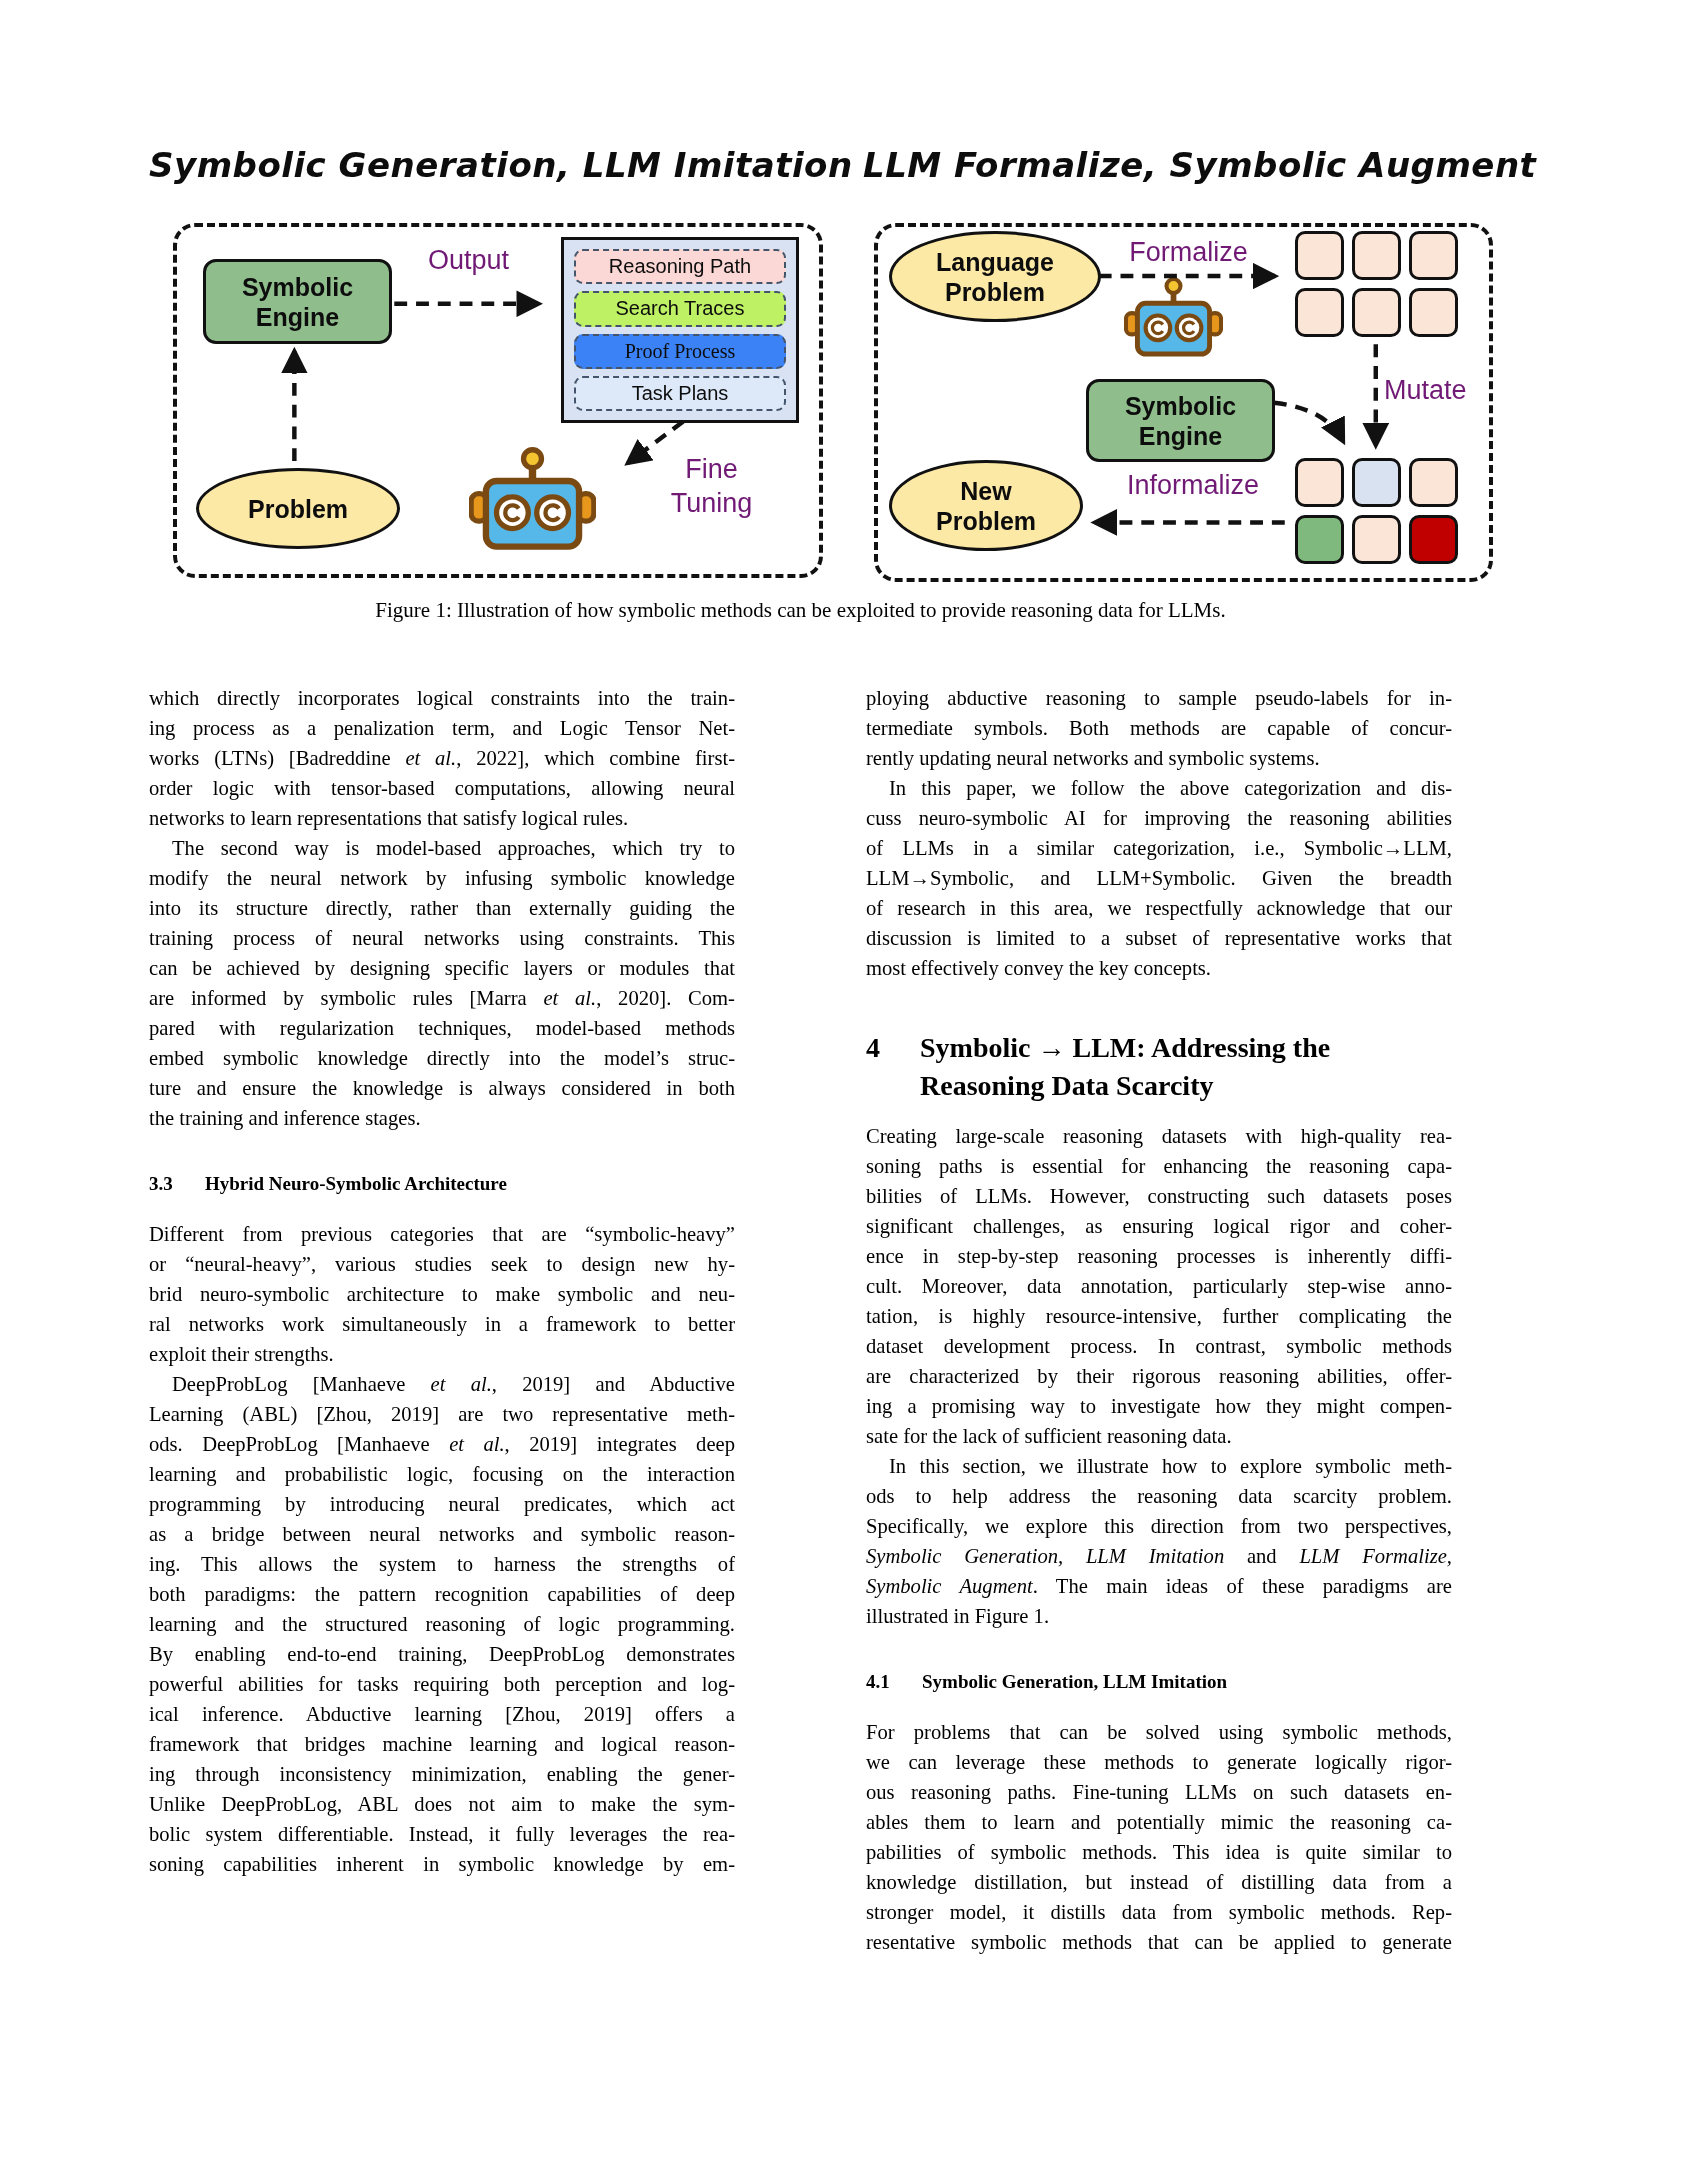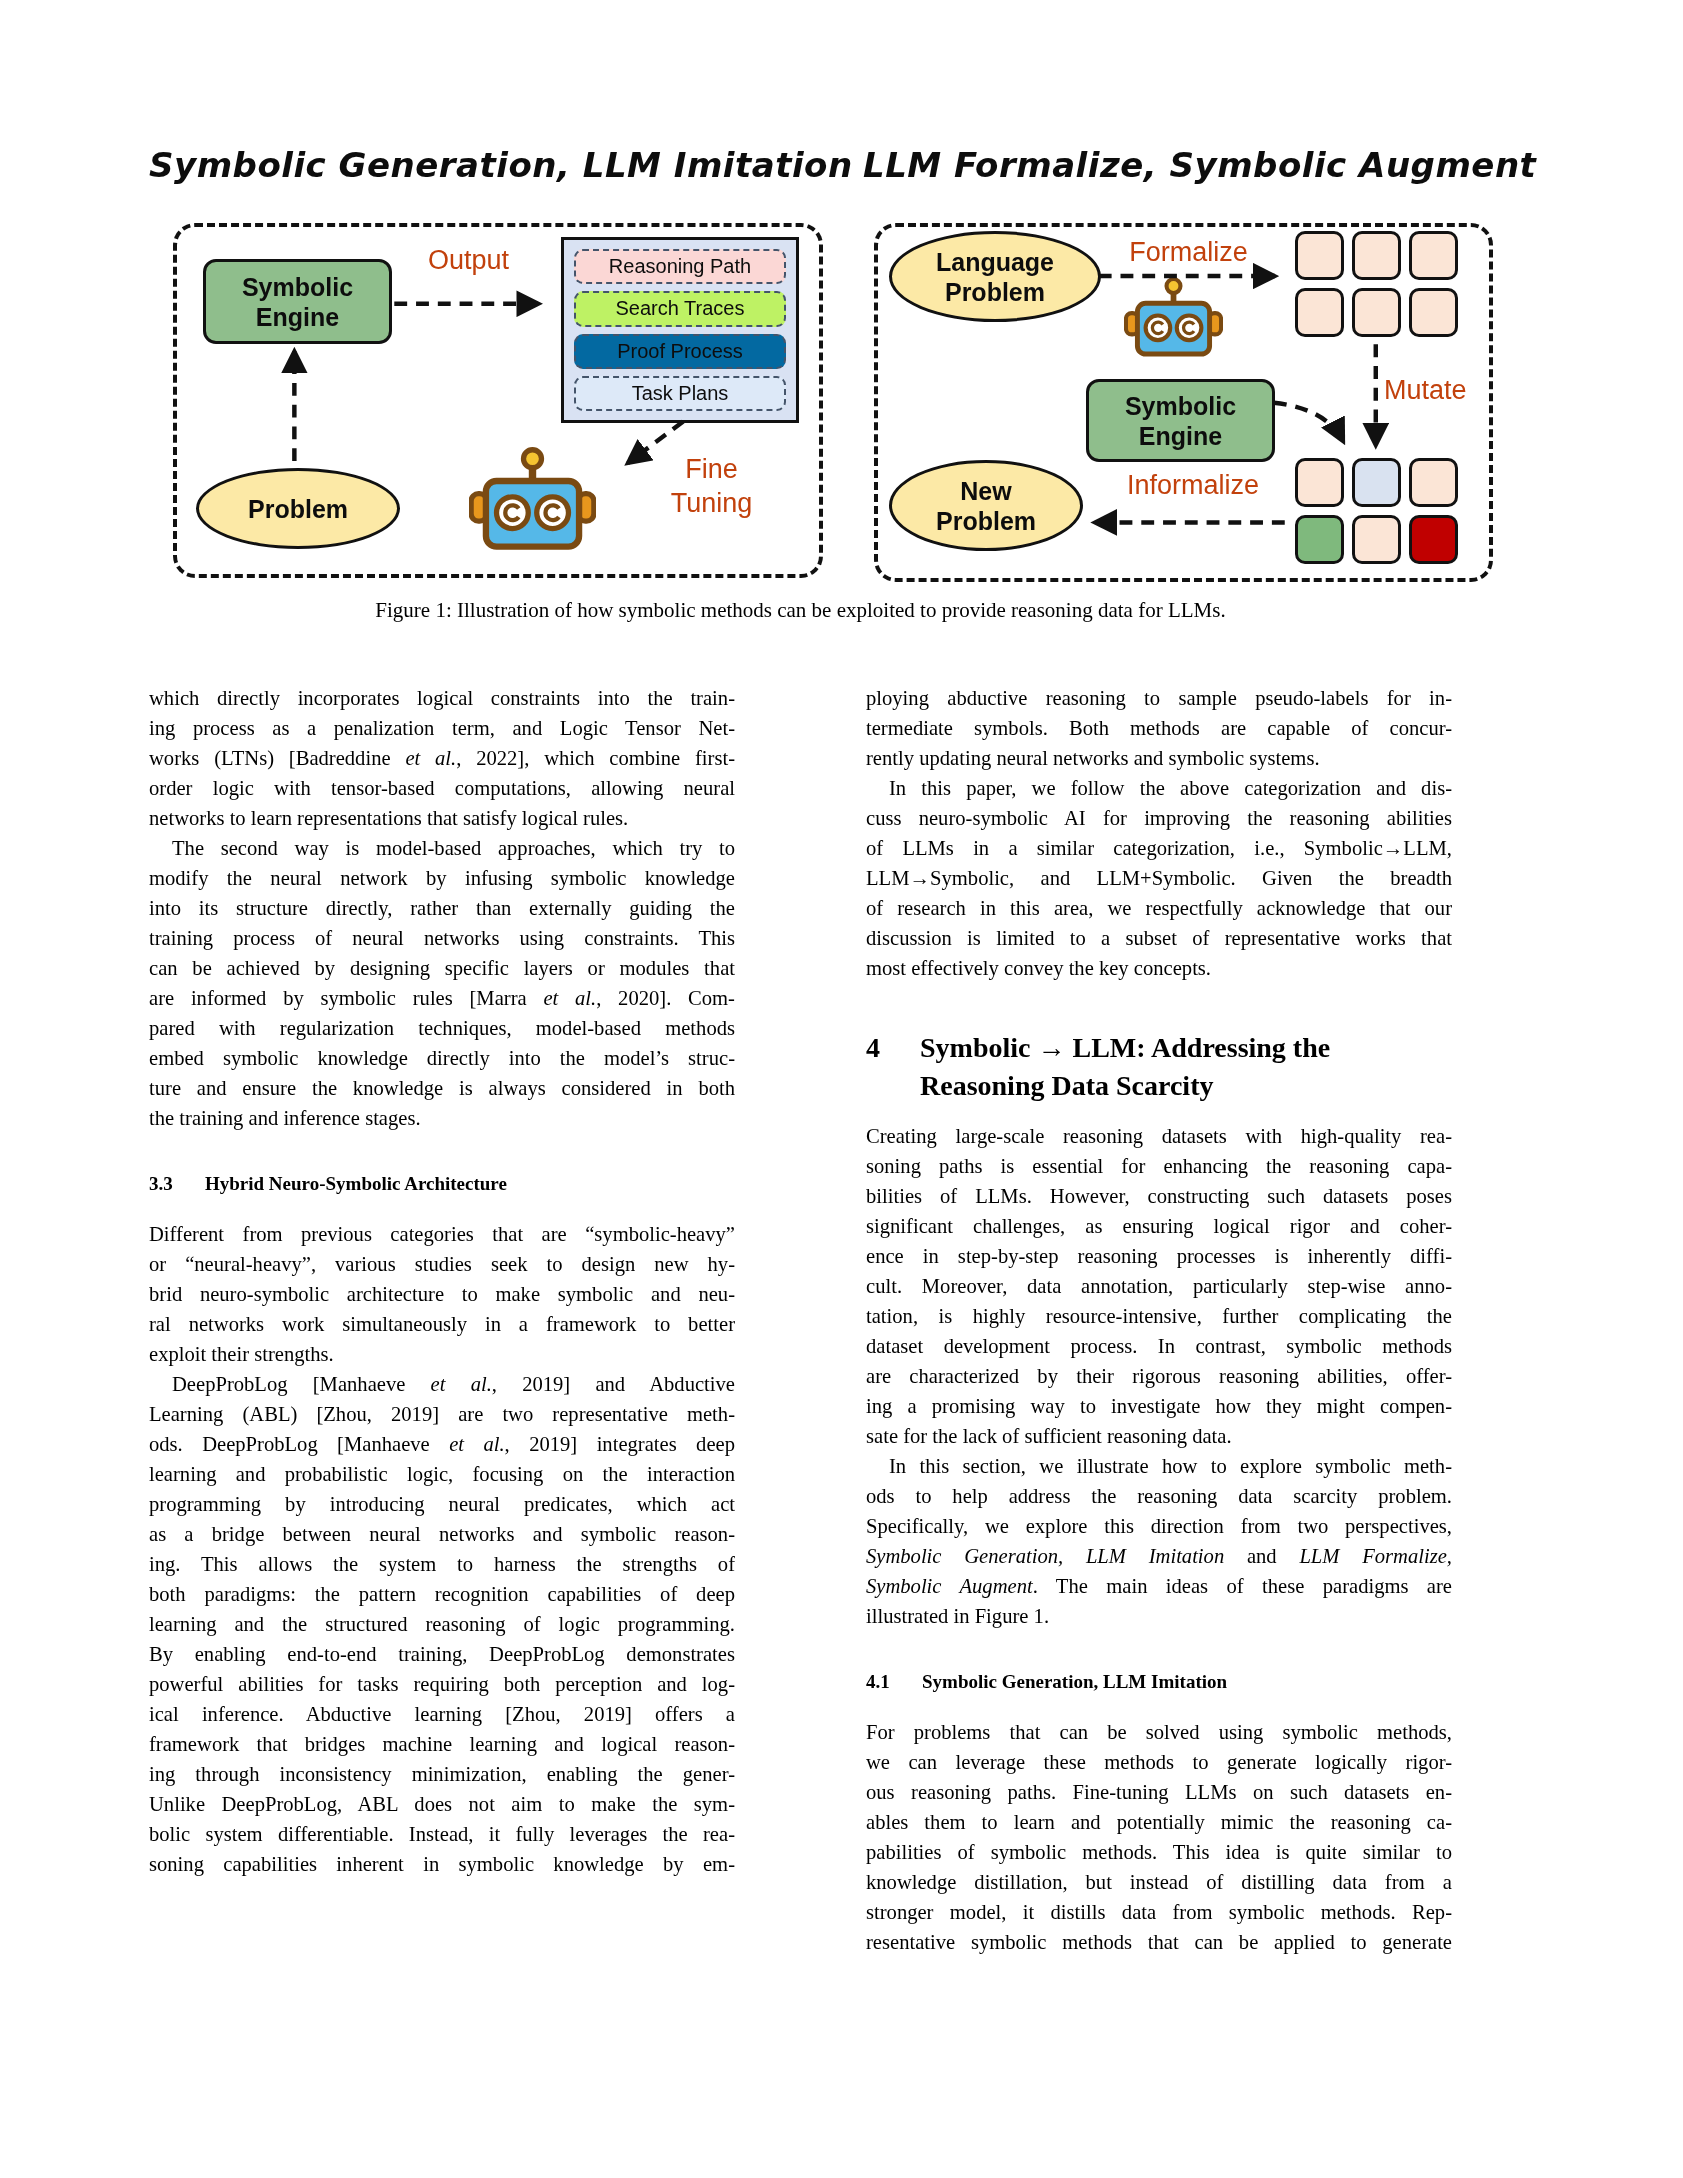--- a/index.html
+++ b/index.html
@@ -24,21 +24,21 @@
   .gbox-rp{left:1086px;top:379px;width:183px;height:77px;}
 
   .ell{position:absolute;background:#fce9a6;border:3px solid #111;border-radius:50%;
        display:flex;align-items:center;justify-content:center;text-align:center;
        font-family:"Liberation Sans",sans-serif;font-weight:bold;font-size:25px;line-height:1.2;color:#0d0d0d;}
   .ell-problem{left:196px;top:468px;width:198px;height:75px;}
   .ell-language{left:889px;top:231px;width:206px;height:85px;}
   .ell-new{left:889px;top:460px;width:188px;height:85px;}
 
   .flabel{position:absolute;font-family:"Liberation Sans",sans-serif;font-size:27px;
-          line-height:1.25;color:#c2410c;text-align:center;}
+          line-height:1.25;color:#701a75;text-align:center;}
   .lbl-output{left:394px;top:244px;width:149px;}
   .lbl-finetune{left:642px;top:453px;width:139px;}
   .lbl-formalize{left:1112px;top:236px;width:153px;}
   .lbl-mutate{left:1384px;top:374px;width:114px;text-align:left;}
   .lbl-informalize{left:1105px;top:469px;width:176px;}
 
   .stack{position:absolute;left:561px;top:237px;width:238px;height:186px;box-sizing:border-box;
          background:#d9e2f3;border:3px solid #111;padding:9px 10px;
          display:flex;flex-direction:column;gap:7px;}
   .stack-item{flex:1;border:2px dashed #44546a;border-radius:9px;box-sizing:border-box;
@@ -82,21 +82,21 @@
 
   <div class="fig-title fig-title-left">Symbolic Generation, LLM Imitation</div>
   <div class="fig-title fig-title-right">LLM Formalize, Symbolic Augment</div>
 
   <div class="panel panel-left"></div>
   <div class="gbox gbox-lp">Symbolic<br>Engine</div>
   <div class="flabel lbl-output">Output</div>
   <div class="stack">
       <div class="stack-item" style="background: rgb(251, 215, 213);">Reasoning Path</div>
       <div class="stack-item" style="background: #bef264;">Search Traces</div>
-      <div class="stack-item" style="background: #0369a1;">Proof Process</div>
+      <div class="stack-item" style="background: #3b82f6; font-family: Liberation Serif, serif;">Proof Process</div>
       <div class="stack-item" style="background: rgb(221, 233, 248);">Task Plans</div>
     </div>
   <div class="ell ell-problem">Problem</div>
   <div class="flabel lbl-finetune">Fine<br>Tuning</div>
   <svg class="robot robot-left" width="127" height="106" viewBox="0 0 120 100">
     <line x1="60" y1="14" x2="60" y2="34" stroke="#7a4a12" stroke-width="7"></line>
     <circle cx="60" cy="11" r="8.5" fill="#f5c431" stroke="#7a4a12" stroke-width="5"></circle>
     <rect x="2" y="44" width="15" height="26" rx="7" fill="#e8971d" stroke="#7a4a12" stroke-width="5"></rect>
     <rect x="103" y="44" width="15" height="26" rx="7" fill="#e8971d" stroke="#7a4a12" stroke-width="5"></rect>
     <rect x="16" y="32" width="88" height="62" rx="10" fill="#55b8e8" stroke="#7a4a12" stroke-width="6"></rect>

